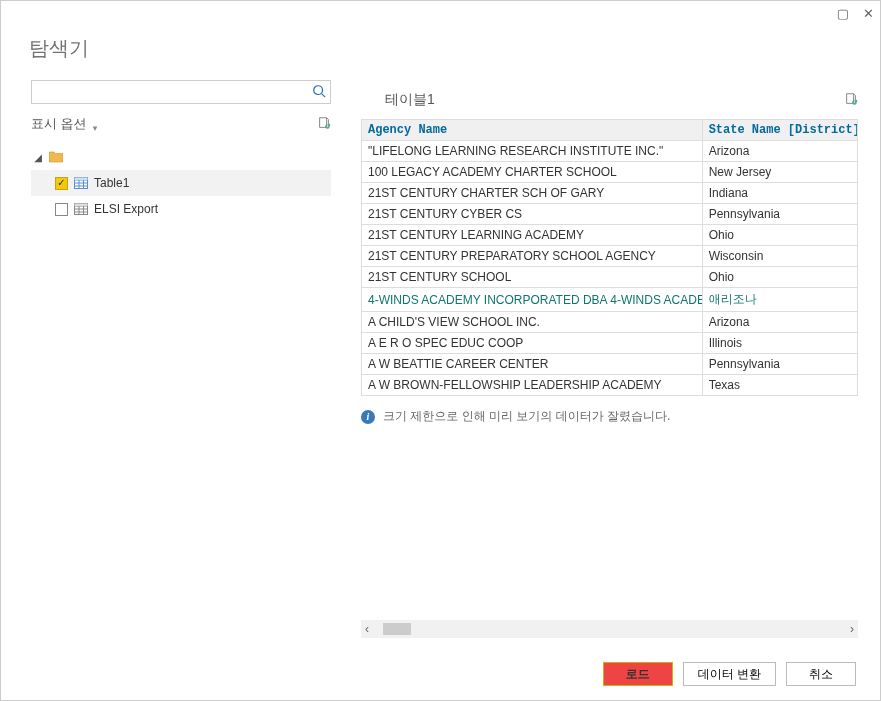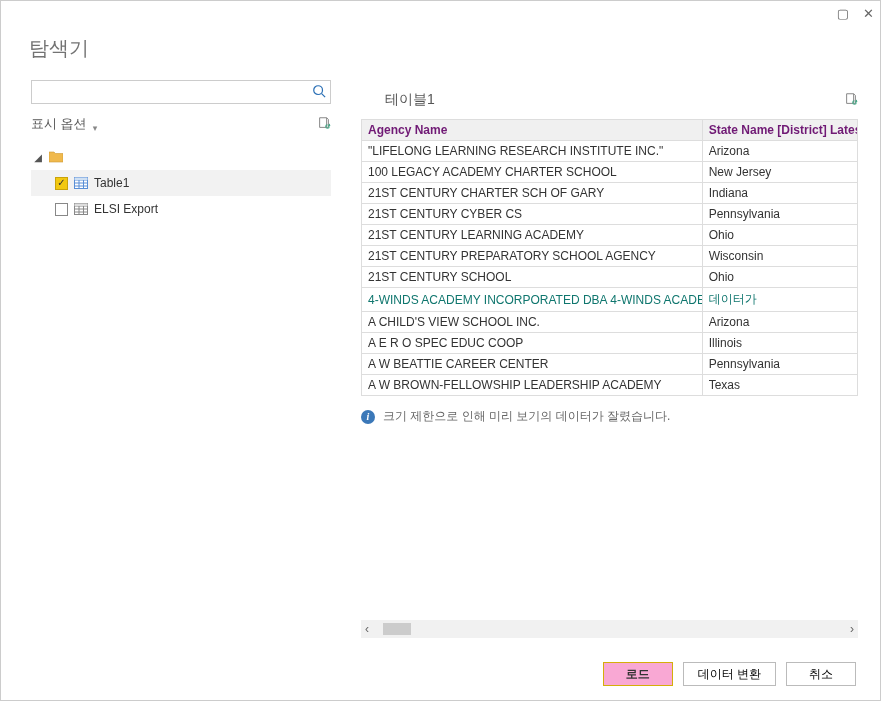--- a/index.html
+++ b/index.html
@@ -143,21 +143,22 @@
     text-align: left;
     font-size: 12px;
     white-space: nowrap;
     overflow: hidden;
     text-overflow: clip;
     height: 21px;
   }
   .data-table th {
     background: #f0f0f0;
     font-weight: 600;
-    color: #701a75;
+    color: #0369a1;
+    font-family: Liberation Mono, monospace;
   }
   .data-table .col0 { width: 285px; }
   .data-table .col1 { width: 130px; }
   .data-table tr.strike td {
     color: #0f766e;
   }
   .table-wrap {
     overflow: hidden;
     width: 100%;
   }
@@ -212,21 +213,21 @@
     min-width: 70px;
     height: 24px;
     border: 1px solid #bbb;
     background: #fff;
     font-size: 12px;
     font-family: inherit;
     cursor: pointer;
     padding: 0 14px;
   }
   .btn.primary {
-    background: #f9a8d4;
+    background: #ef4444;
     border-color: #d4ae0a;
     font-weight: 600;
     color: #333;
   }
 </style>
 </head>
 <body>
 
 <div class="titlebar">
   <span>▢</span>
@@ -353,21 +354,21 @@
               <tr>
                 <td class="col0">21ST CENTURY PREPARATORY SCHOOL AGENCY</td>
                 <td class="col1">Wisconsin</td>
               </tr>
               <tr>
                 <td class="col0">21ST CENTURY SCHOOL</td>
                 <td class="col1">Ohio</td>
               </tr>
               <tr class="strike">
                 <td class="col0">4-WINDS ACADEMY INCORPORATED DBA 4-WINDS ACADE</td>
-                <td class="col1">데이터가</td>
+                <td class="col1">애리조나</td>
               </tr>
               <tr>
                 <td class="col0">A CHILD'S VIEW SCHOOL INC.</td>
                 <td class="col1">Arizona</td>
               </tr>
               <tr>
                 <td class="col0">A E R O SPEC EDUC COOP</td>
                 <td class="col1">Illinois</td>
               </tr>
               <tr>

